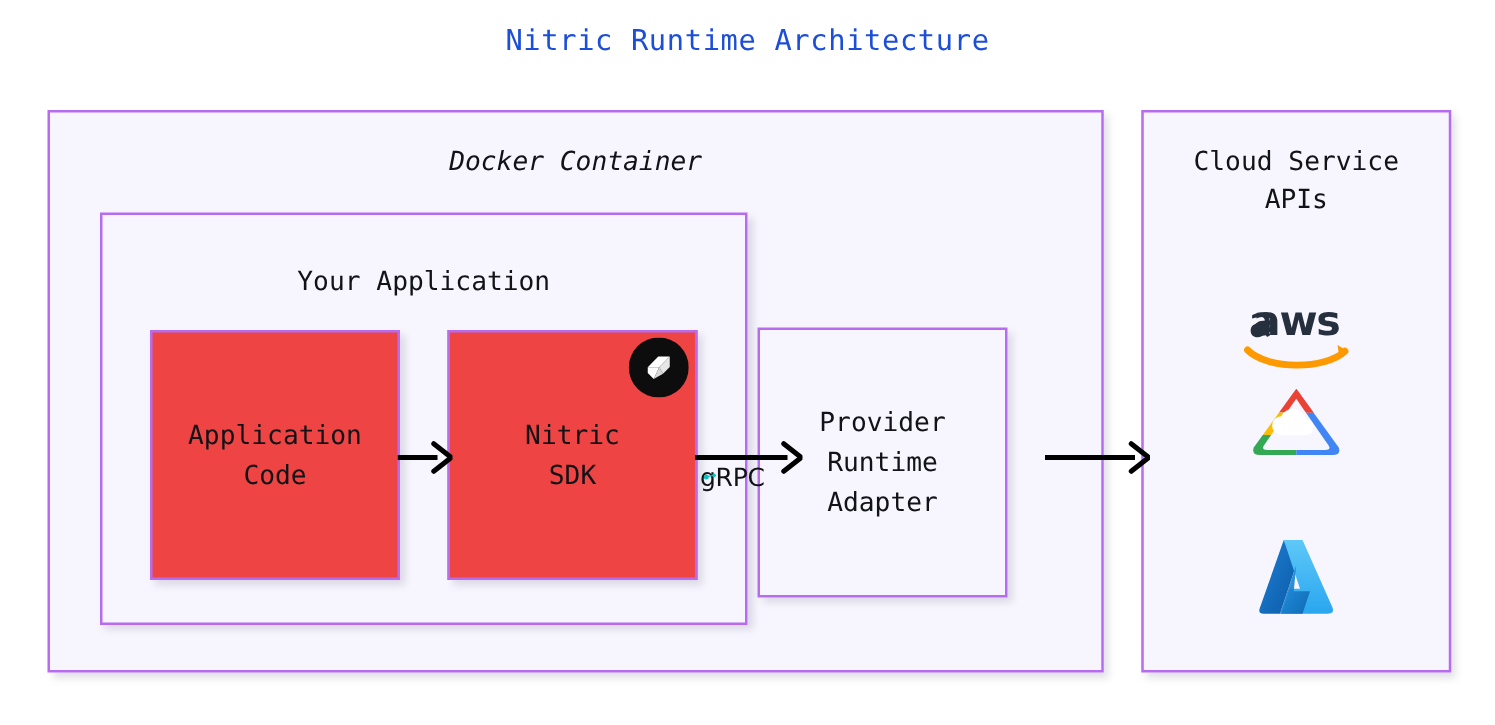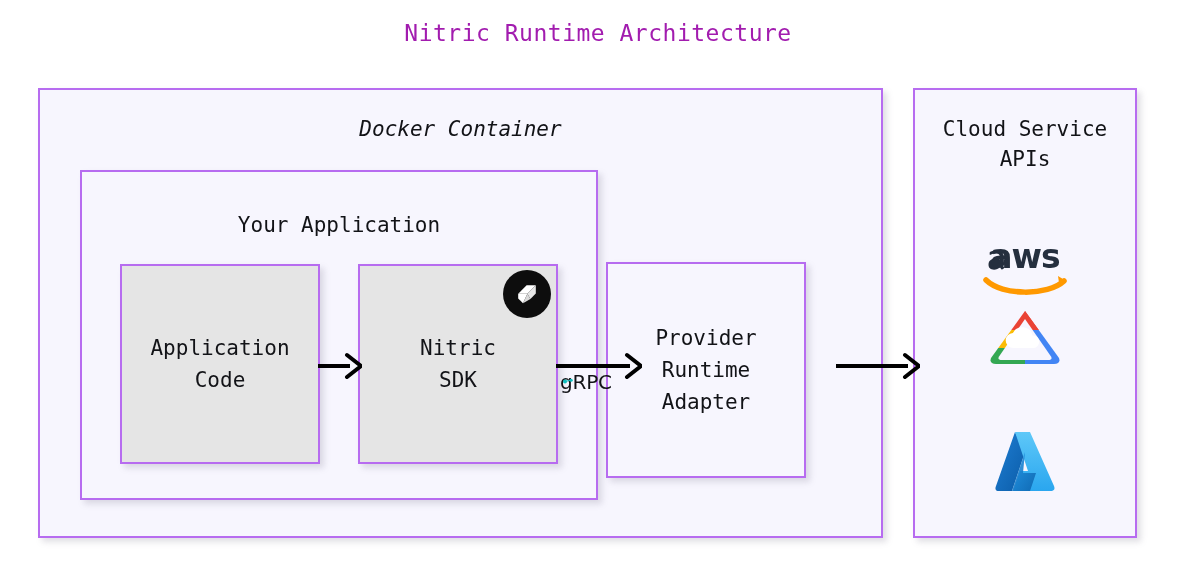--- a/index.html
+++ b/index.html
@@ -20,49 +20,49 @@
   
   .diagram-title {
     position: absolute;
     left: 0;
     top: 20px;
     width: 1196px;
     text-align: center;
     font-size: 23px;
     letter-spacing: 0.5px;
     font-family: "DejaVu Sans Mono", "Liberation Mono", monospace;
-    color: #a21caf;
+    color: #1d4ed8;
     white-space: pre;
   }
 
   
   .box {
     position: absolute;
     box-sizing: border-box;
     background: #f7f6fe;
     border: 2.5px solid #b76cf0;
     box-shadow: 4px 4px 6px rgba(120,115,135,0.22);
   }
-  .box-inner-fill { background: #e5e5e5; }
+  .box-inner-fill { background: #ef4444; }
 
   .box-label {
     position: absolute;
     left: 0;
     width: 100%;
     text-align: center;
     font-size: 21px;
     line-height: 30px;
     white-space: pre-line;
     font-family: "DejaVu Sans Mono", "Liberation Mono", monospace;
     color: #121317;
   }
 
   
   #docker-container { left: 38px;  top: 88px; width: 845px; height: 450px; }
-  #cloud-container  { left: 913px; top: 88px; width: 224px; height: 450px; }
+  #cloud-container  { left: 913px; top: 88px; width: 248px; height: 450px; }
 
   #docker-label { top: 24px; font-style: italic; }
   #cloud-label  { top: 24px; }
 
   
   #your-application { left: 80px; top: 170px; width: 518px; height: 330px; }
   #your-app-label   { top: 38px; }
 
   
   #application-code  { left: 120px; top: 264px; width: 200px; height: 200px; }

